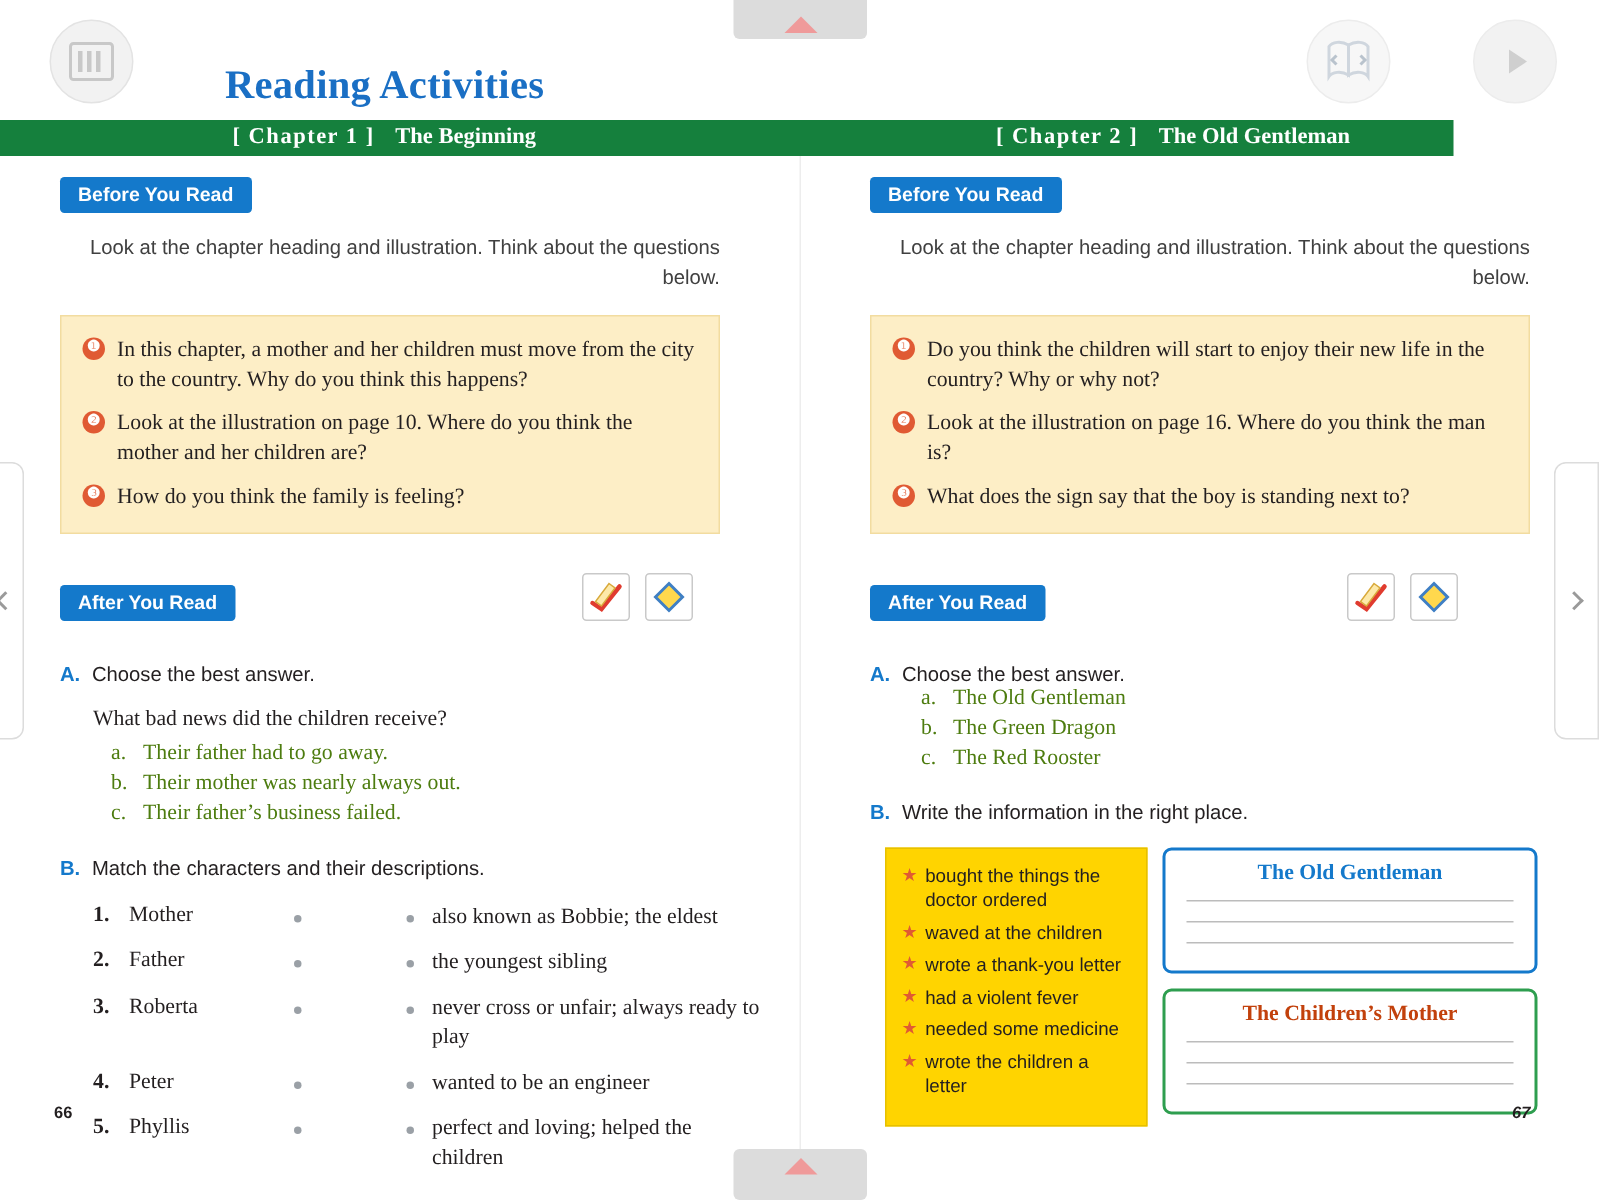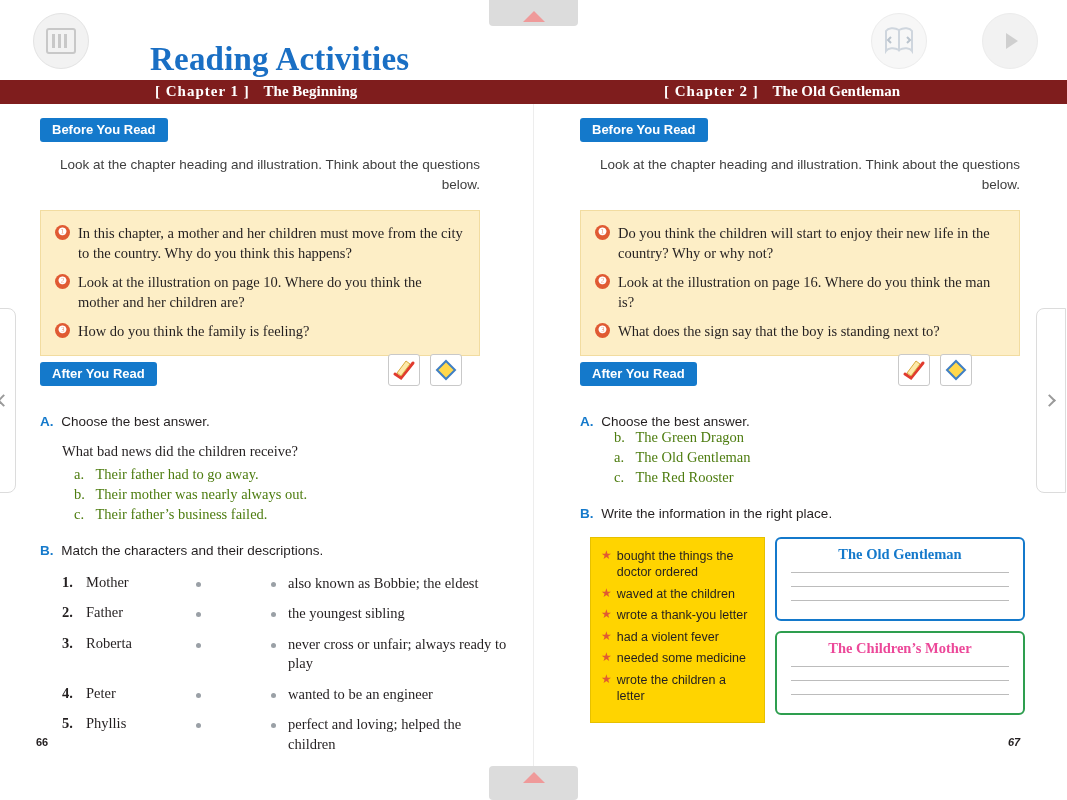--- a/index.html
+++ b/index.html
@@ -24,21 +24,21 @@
   .logo-circle {
     position: absolute; left: 33px; top: 13px;
     width: 56px; height: 56px; border-radius: 50%;
     background: #f2f2f2; border: 1px solid #e3e3e3;
     display: flex; align-items: center; justify-content: center;
   }
   .logo-circle svg { display: block; }
   .app-title {
     position: absolute; left: 150px; top: 41px;
     font-family: "Liberation Serif", serif;
-    font-weight: bold; font-size: 33px; color: #1a6fc4;
+    font-weight: bold; font-size: 27px; color: #1a6fc4;
     letter-spacing: 0.2px;
   }
   .top-right-icon {
     position: absolute; top: 13px;
     width: 56px; height: 56px; border-radius: 50%;
     background: #f7f7f7; border: 1px solid #ececec;
     display: flex; align-items: center; justify-content: center;
   }
   #icon-flip { left: 871px; }
   #icon-play { left: 982px; background: #f2f2f2; }
@@ -59,22 +59,22 @@
   }
   .tri-up {
     width: 0; height: 0;
     border-left: 11px solid transparent;
     border-right: 11px solid transparent;
     border-bottom: 11px solid #ef9a9a;
   }
 
   
   .chapter-band {
-    position: absolute; left: 0; top: 80px; width: 1067px; height: 24px;
-    background: #7f1d1d;
+    position: absolute; left: 0; top: 80px; width: 969px; height: 24px;
+    background: #15803d;
     color: #ffffff;
   }
   .chapter-label {
     position: absolute; top: 3px;
     font-family: "Liberation Serif", serif;
     font-size: 15px; color: #ffffff;
   }
   .chapter-label .ch-num { font-weight: bold; letter-spacing: 1px; }
   .chapter-label .ch-name { font-weight: bold; margin-left: 10px; }
   #chapter-left { left: 155px; }
@@ -123,21 +123,21 @@
     font-family: "Liberation Sans", sans-serif;
     font-size: 10px; font-weight: bold;
     display: flex; align-items: center; justify-content: center;
     margin-right: 8px; margin-top: 2px;
   }
   .q-text { flex: 1 1 auto; max-width: 400px; }
 
   
   .ayr-row {
     position: relative;
-    margin-top: 6px; height: 32px;
+    margin-top: 34px; height: 32px;
   }
   .ayr-icons {
     position: absolute; top: -8px; display: flex; gap: 10px;
   }
   #ayr-icons-left { left: 348px; }
   #ayr-icons-right { left: 318px; }
   .mini-icon {
     width: 32px; height: 32px;
     border: 1px solid #c9c9c9; background: #ffffff;
     border-radius: 3px;
@@ -200,21 +200,21 @@
     position: absolute; left: 195px;
     width: 250px; border-radius: 6px; background: #ffffff;
   }
   #answer-box-1 { top: 0; height: 84px; border: 2px solid #1479cb; }
   #answer-box-2 { top: 94px; height: 84px; border: 2px solid #2e9e4f; }
   .answer-title {
     text-align: center; font-family: "Liberation Serif", serif;
     font-weight: bold; font-size: 14.5px; margin-top: 7px;
   }
   #answer-box-1 .answer-title { color: #1479cb; }
-  #answer-box-2 .answer-title { color: #ec4899; }
+  #answer-box-2 .answer-title { color: #c2410c; }
   .answer-lines { margin: 9px 14px 0 14px; }
   .answer-line { height: 1px; background: #bcbcbc; margin-bottom: 13px; }
 
   
   .page-num {
     position: absolute; top: 736px;
     font-family: "Liberation Sans", sans-serif;
     font-size: 11px; color: #231f20; font-weight: bold;
   }
   #page-num-left { left: 36px; }
@@ -437,26 +437,26 @@
         </div>
       </div>
     </div>
 
     <div class="part">
       <span class="part-letter">A.</span>
       <span>Choose the best answer.</span>
     </div>
 
     <div class="choice">
+      <span class="cl">a.</span>
+      <span>The Old Gentleman</span>
+    </div>
+    <div class="choice">
       <span class="cl">b.</span>
       <span>The Green Dragon</span>
-    </div>
-    <div class="choice">
-      <span class="cl">a.</span>
-      <span>The Old Gentleman</span>
     </div>
     <div class="choice">
       <span class="cl">c.</span>
       <span>The Red Rooster</span>
     </div>
 
     <div class="part" style="margin-top:20px;">
       <span class="part-letter">B.</span>
       <span>Write the information in the right place.</span>
     </div>

